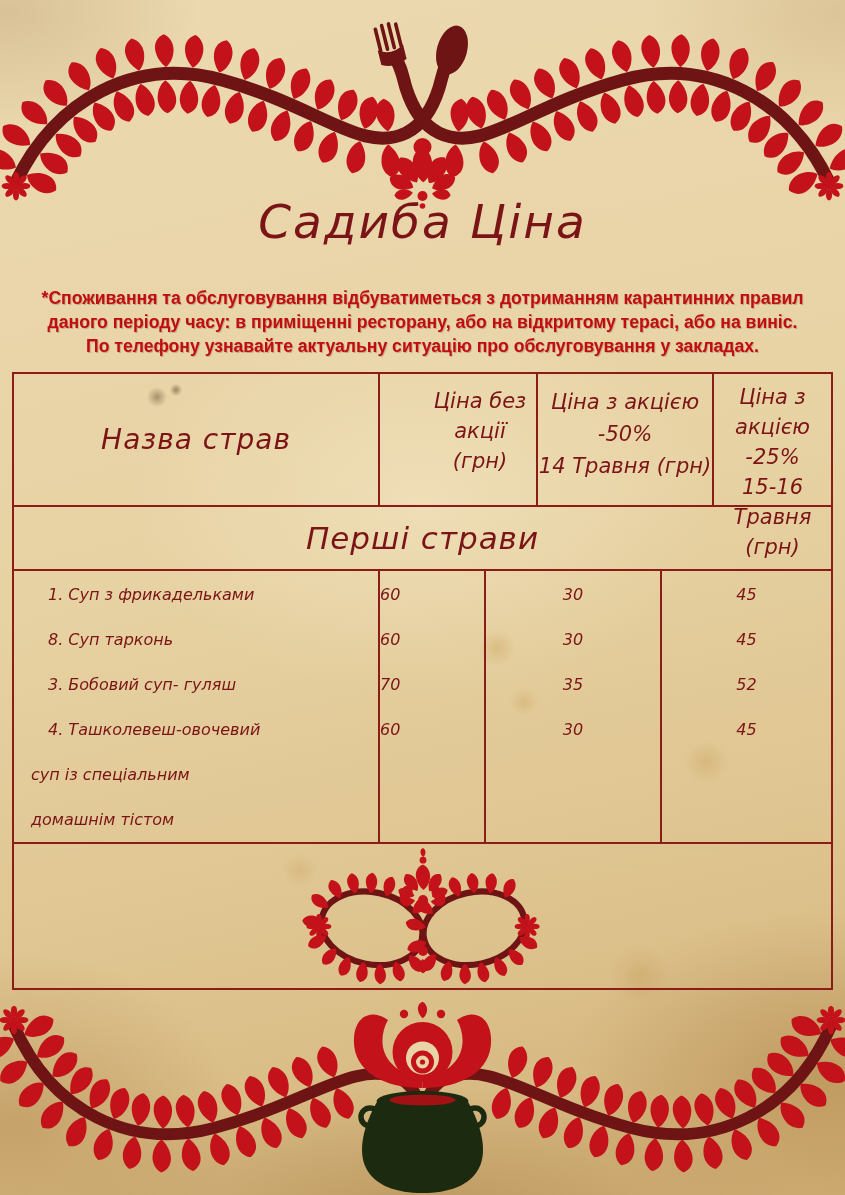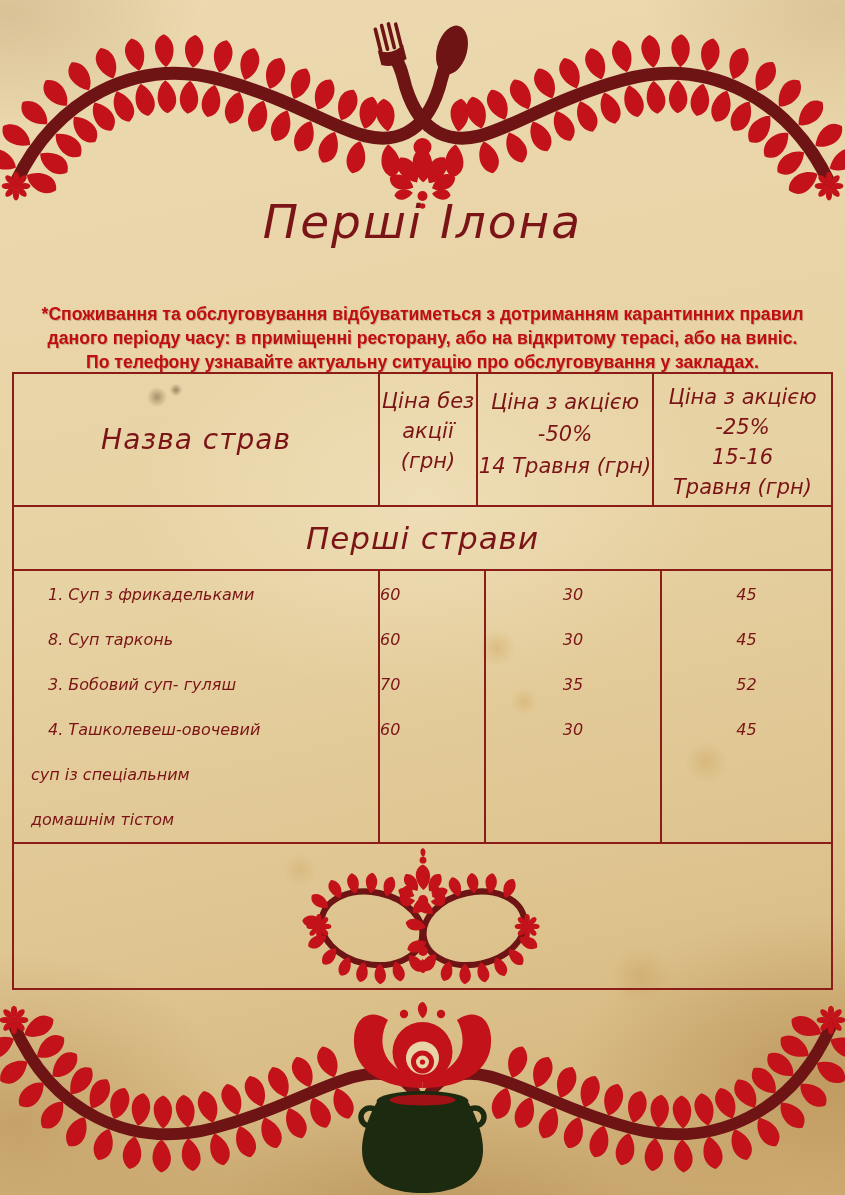--- a/index.html
+++ b/index.html
@@ -34,35 +34,35 @@
       linear-gradient(168deg,#ecd9b0 0%, #e7d2a3 45%, #ddc28d 76%, #d1b076 100%);
   }
   .hw{font-family:"DejaVu Sans",sans-serif;font-style:italic;color:var(--menu-red);}
   .orn-top{position:absolute;top:0;left:0;width:845px;height:210px;}
   .orn-bottom{position:absolute;top:1000px;left:0;width:845px;height:195px;}
   .title{
     position:absolute;top:194px;left:0;width:845px;text-align:center;
     font-size:47px;letter-spacing:2px;font-weight:normal;margin:0;
   }
   .disclaimer{
-    position:absolute;top:302px;left:0;width:845px;text-align:center;
+    position:absolute;top:286px;left:0;width:845px;text-align:center;
     font-family:"Liberation Sans",sans-serif;font-weight:bold;
     font-size:17.6px;line-height:24px;color:var(--alert);
     text-shadow:1px 1px 0 rgba(80,10,10,.22);
   }
   .disclaimer span{display:block;}
   .menu-table{
     position:absolute;top:372px;left:12px;width:821px;height:618px;
     border:2px solid var(--border);box-sizing:border-box;
     display:flex;flex-direction:column;
   }
   .thead{display:flex;height:133px;border-bottom:2px solid var(--border);box-sizing:border-box;flex:none;}
   .hcell{box-sizing:border-box;text-align:center;}
   .hc1{width:366px;border-right:2px solid var(--border);display:flex;align-items:center;justify-content:center;font-size:28px;letter-spacing:1px;}
-  .hc2{width:98px;border-right:2px solid var(--border);padding-top:12px;font-size:21px;line-height:30px;}
+  .hc2{width:114px;border-right:2px solid var(--border);padding-top:12px;font-size:21px;line-height:30px;margin-left:44px;}
   .hc3{width:176px;border-right:2px solid var(--border);padding-top:12px;font-size:21px;line-height:32px;}
   .hc4{flex:1;padding-top:8px;font-size:21px;line-height:30px;}
   .section-row{height:64px;line-height:62px;border-bottom:2px solid var(--border);box-sizing:border-box;text-align:center;font-size:31px;letter-spacing:1px;flex:none;}
   .items{display:flex;height:273px;border-bottom:2px solid var(--border);box-sizing:border-box;flex:none;}
   .col{box-sizing:border-box;padding-top:1px;}
   .icol1{width:366px;border-right:2px solid var(--border);}
   .icol2{width:106px;border-right:2px solid var(--border);}
   .icol3{width:176px;border-right:2px solid var(--border);text-align:center;}
   .icol4{flex:1;text-align:center;}
   .line{height:45px;line-height:45px;font-size:16px;white-space:nowrap;}
@@ -189,21 +189,21 @@
       <use href="#drop" xlink:href="#drop" fill="#c4121a" transform="translate(530.7 115.4) rotate(155.2) translate(0 -23.1) scale(1.1)"></use>
       <use href="#drop" xlink:href="#drop" fill="#c4121a" transform="translate(530.7 115.4) rotate(335.2) translate(0 -23.1) scale(1.1)"></use>
       <use href="#drop" xlink:href="#drop" fill="#c4121a" transform="translate(507.0 126.1) rotate(156.8) translate(0 -23.1) scale(1.1)"></use>
       <use href="#drop" xlink:href="#drop" fill="#c4121a" transform="translate(507.0 126.1) rotate(336.8) translate(0 -23.1) scale(1.1)"></use>
       <use href="#drop" xlink:href="#drop" fill="#c4121a" transform="translate(482.6 135.1) rotate(164.9) translate(0 -23.1) scale(1.1)"></use>
       <use href="#drop" xlink:href="#drop" fill="#c4121a" transform="translate(482.6 135.1) rotate(344.9) translate(0 -23.1) scale(1.1)"></use>
       <use href="#drop" xlink:href="#drop" fill="#c4121a" transform="translate(457.0 138.0) rotate(-173.6) translate(0 -23.1) scale(1.1)"></use>
       <use href="#drop" xlink:href="#drop" fill="#c4121a" transform="translate(457.0 138.0) rotate(6.4) translate(0 -23.1) scale(1.1)"></use>
     </svg>
 
-  <h1 class="title hw">Перші Ілона</h1>
+  <h1 class="title hw">Садиба Ціна</h1>
 
   <div class="disclaimer">
     <span>*Споживання та обслуговування відбуватиметься з дотриманням карантинних правил</span>
     <span>даного періоду часу: в приміщенні ресторану, або на відкритому терасі, або на виніс.</span>
     <span>По телефону узнавайте актуальну ситуацію про обслуговування у закладах.</span>
   </div>
 
   <div class="menu-table">
     <div class="thead">
       <div class="hcell hc1 hw">Назва страв</div>

